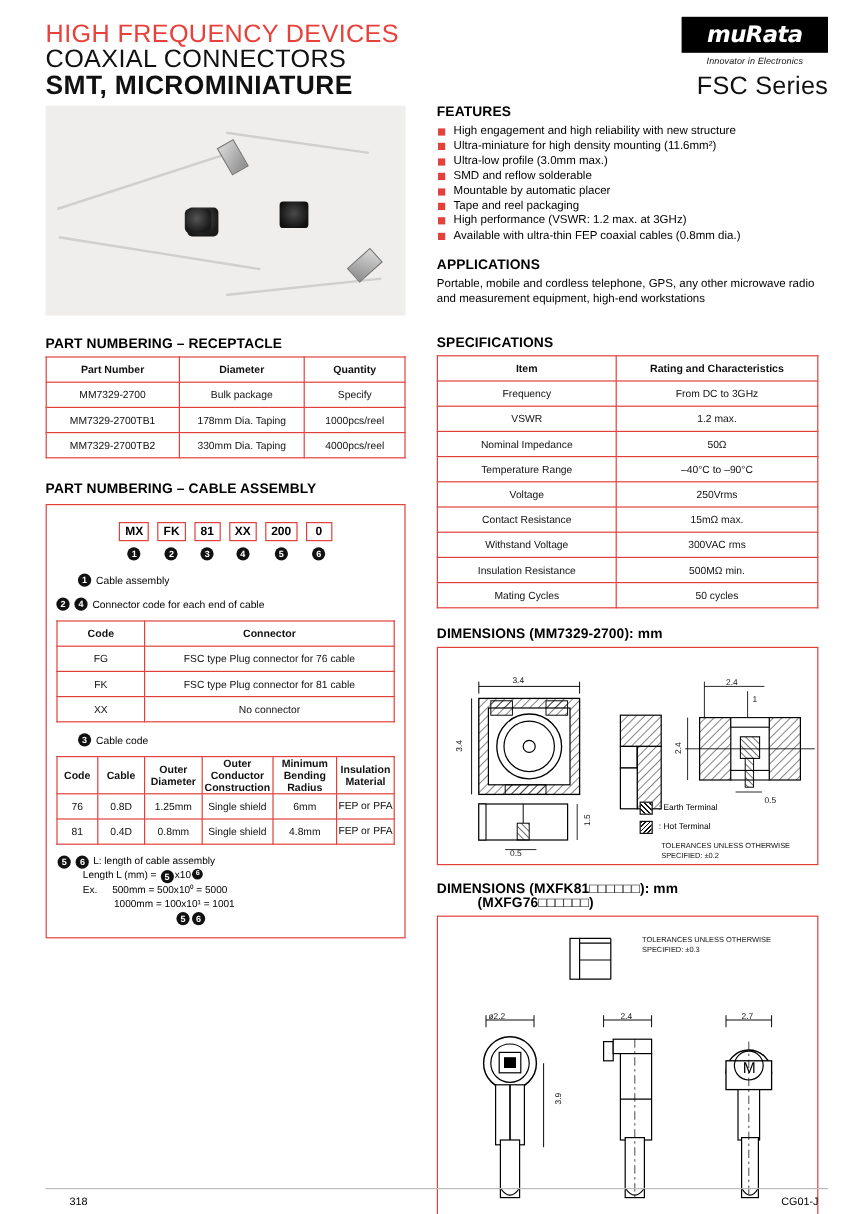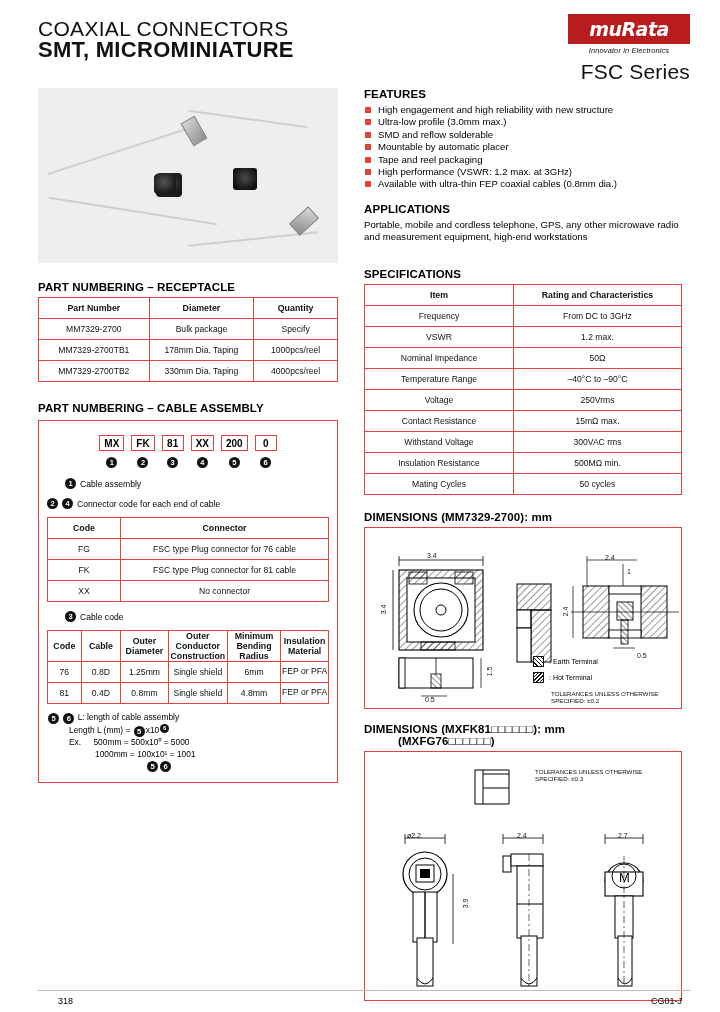--- a/index.html
+++ b/index.html
@@ -16,21 +16,21 @@
 
   
   .header { position:absolute; left:0; top:0; width:720px; height:86px; }
   .title-block { position:absolute; left:38px; top:18px; line-height:1.0; }
   .t-red  { color:#e8403a; font-size:21px; letter-spacing:.3px; font-weight:400; }
   .t-blk  { color:#111; font-size:21px; letter-spacing:.3px; font-weight:400; }
   .t-blk2 { color:#111; font-size:22px; letter-spacing:.3px; font-weight:700; }
 
   .logo-wrap { position:absolute; right:30px; top:14px; width:122px; text-align:center; }
   .logo-box {
-    background:#b91c1c; color:#fff; width:100%; height:30px;
+    background:#000000; color:#fff; width:100%; height:30px;
     display:flex; align-items:center; justify-content:center;
     font-family:"DejaVu Sans", sans-serif;
     font-style:italic; font-weight:bold; font-size:19px; letter-spacing:-.5px;
   }
   .logo-tag { font-style:italic; font-size:7.5px; margin-top:2px; color:#111; letter-spacing:.1px;}
   .series { position:absolute; right:30px; top:60px; font-size:21px; color:#111; letter-spacing:.2px;}
 
   
   .col-left  { position:absolute; left:38px; top:88px; width:300px; }
   .col-right { position:absolute; left:364px; top:88px; width:318px; }
@@ -116,20 +116,21 @@
   .foot-r { position:absolute; right:38px; font-size:9px; }
   .rule { position:absolute; left:38px; right:30px; top:-6px; border-top:1px solid #bbb; }
 </style>
 </head>
 <body>
 
 <div class="page">
 
   <div class="header">
     <div class="title-block">
+      <div class="t-red">HIGH FREQUENCY DEVICES</div>
       <div class="t-blk">COAXIAL CONNECTORS</div>
       <div class="t-blk2">SMT, MICROMINIATURE</div>
     </div>
     <div class="logo-wrap">
       <div class="logo-box">muRata</div>
       <div class="logo-tag">Innovator in Electronics</div>
     </div>
     <div class="series">FSC Series</div>
   </div>
 
@@ -295,20 +296,21 @@
       </div>
 
     </div>
   </div>
 
   <div class="col-right">
 
     <h2 class="sec">FEATURES</h2>
     <ul class="feat">
       <li>High engagement and high reliability with new structure</li>
+      <li>Ultra-miniature for high density mounting (11.6mm²)</li>
       <li>Ultra-low profile (3.0mm max.)</li>
       <li>SMD and reflow solderable</li>
       <li>Mountable by automatic placer</li>
       <li>Tape and reel packaging</li>
       <li>High performance (VSWR: 1.2 max. at 3GHz)</li>
       <li>Available with ultra-thin FEP coaxial cables (0.8mm dia.)</li>
     </ul>
 
     <h2 class="sec">APPLICATIONS</h2>
     <p class="appl-text">Portable, mobile and cordless telephone, GPS, any other microwave radio and measurement equipment, high-end workstations</p>

